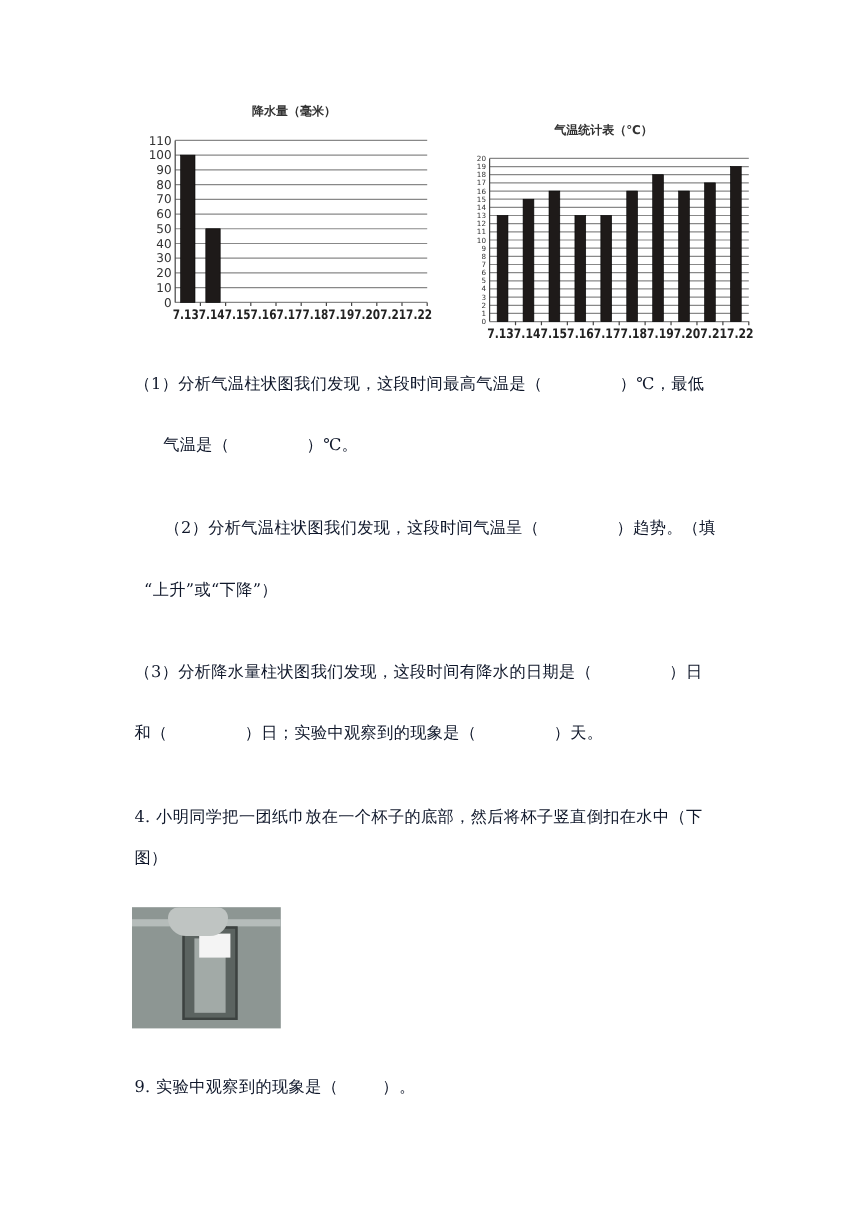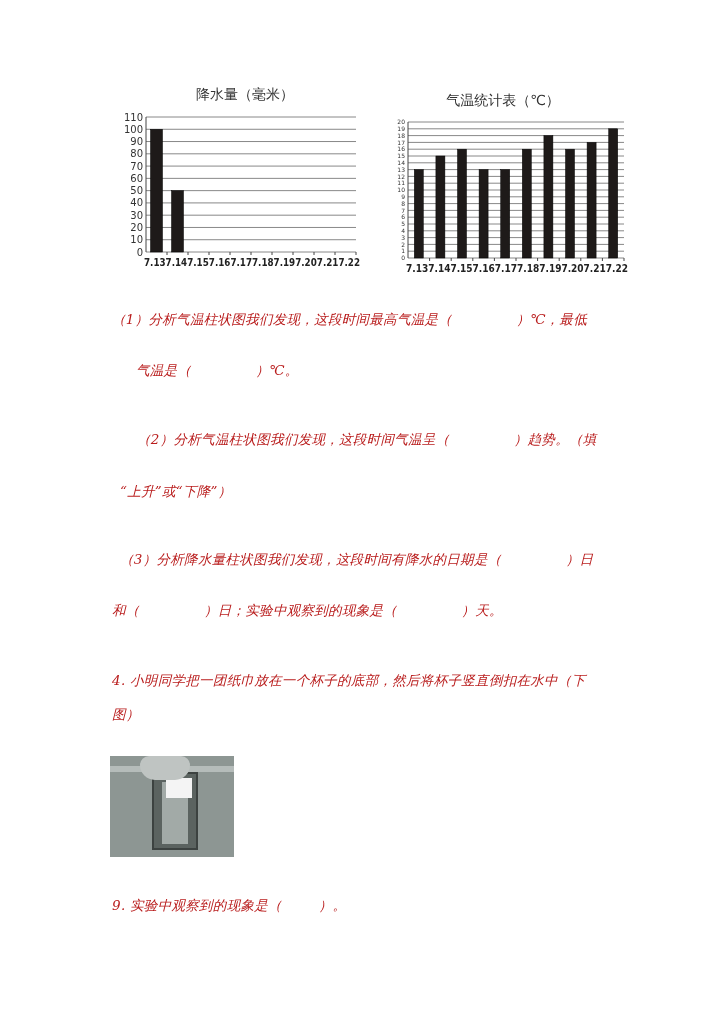--- a/index.html
+++ b/index.html
@@ -1,22 +1,22 @@
 <!DOCTYPE html>
 <html><head>
   <meta charset="utf-8">
   <style>
     html, body { margin: 0; padding: 0; background: #ffffff; }
     body { width: 720px; height: 1018px; position: relative; overflow: hidden;
            font-family: "DejaVu Serif", "Liberation Serif", serif; color: #222; }
     .chart { position: absolute; }
-    .chart-title { position: absolute; font-family: "DejaVu Sans", sans-serif; font-weight: normal;
-                   font-size: 14px; color: #333; text-align: center; }
+    .chart-title { position: absolute; font-family: "DejaVu Sans", sans-serif; font-weight: bold;
+                   font-size: 10px; color: #333; text-align: center; }
     .chart svg { position: absolute; left: 0; top: 0; }
-    .line { position: absolute; font-size: 13.5px; color: #b91c1c; white-space: pre; letter-spacing: 0.3px; font-style: italic; }
+    .line { position: absolute; font-size: 13.5px; color: #0f172a; white-space: pre; letter-spacing: 0.3px; }
     .photo { position: absolute; left: 110px; top: 756px; width: 124px; height: 101px;
              background: #8d9693; overflow: hidden; }
     .photo .rim { position: absolute; left: 0; top: 10px; width: 124px; height: 6px; background: #b5bcba; }
     .photo .glass { position: absolute; left: 42px; top: 16px; width: 46px; height: 78px;
                     background: #5b6360; border: 2px solid #3c4240; box-sizing: border-box; }
     .photo .inner { position: absolute; left: 8px; top: 8px; width: 26px; height: 62px; background: #a2aaa7; }
     .photo .paper { position: absolute; left: 56px; top: 22px; width: 26px; height: 20px; background: #f4f4f4; }
     .photo .hand { position: absolute; left: 30px; top: 0; width: 50px; height: 24px; background: #bfc4c2;
                    border-radius: 12px 12px 20px 20px; }
   </style>
@@ -60,21 +60,21 @@
       <line x1="141" x2="141" y1="166" y2="169" stroke="#444"></line>
       <line x1="162" x2="162" y1="166" y2="169" stroke="#444"></line>
       <line x1="183" x2="183" y1="166" y2="169" stroke="#444"></line>
       <line x1="204" x2="204" y1="166" y2="169" stroke="#444"></line>
       <line x1="225" x2="225" y1="166" y2="169" stroke="#444"></line>
       <line x1="246" x2="246" y1="166" y2="169" stroke="#444"></line>
       <text x="34" y="180" font-size="11" font-weight="bold" font-family="DejaVu Sans, sans-serif" fill="#222" textLength="216" lengthAdjust="spacingAndGlyphs">7.137.147.157.167.177.187.197.207.217.22</text>
     </svg>
 </div>
 
-<div class="chart" style="left:378px;top:92px;width:250px;height:185px;">
+<div class="chart" style="left:378px;top:102px;width:250px;height:185px;">
   <div class="chart-title" style="left:50px;top:0;width:150px;">气温统计表（℃）</div>
   <svg id="temp-svg" width="250" height="185">
       <line x1="30" x2="246" y1="166" y2="166" stroke="#888" stroke-width="1"></line>
       <text x="27" y="168.1" text-anchor="end" font-size="6" font-family="DejaVu Sans, sans-serif" fill="#333">0</text>
       <line x1="30" x2="246" y1="159.2" y2="159.2" stroke="#888" stroke-width="1"></line>
       <text x="27" y="161.29999999999998" text-anchor="end" font-size="6" font-family="DejaVu Sans, sans-serif" fill="#333">1</text>
       <line x1="30" x2="246" y1="152.4" y2="152.4" stroke="#888" stroke-width="1"></line>
       <text x="27" y="154.5" text-anchor="end" font-size="6" font-family="DejaVu Sans, sans-serif" fill="#333">2</text>
       <line x1="30" x2="246" y1="145.6" y2="145.6" stroke="#888" stroke-width="1"></line>
       <text x="27" y="147.7" text-anchor="end" font-size="6" font-family="DejaVu Sans, sans-serif" fill="#333">3</text>
@@ -134,21 +134,21 @@
       <rect x="230.70000000000002" y="36.80000000000001" width="9" height="129.2" fill="#1e1a19" stroke="#000" stroke-width="0.5"></rect>
       <line x1="246" x2="246" y1="166" y2="169" stroke="#444"></line>
       <text x="28" y="180" font-size="11" font-weight="bold" font-family="DejaVu Sans, sans-serif" fill="#222" textLength="222" lengthAdjust="spacingAndGlyphs">7.137.147.157.167.177.187.197.207.217.22</text>
     </svg>
 </div>
 
 <div class="line" style="left:112px;top:311px;">（1）分析气温柱状图我们发现，这段时间最高气温是（              ）℃，最低</div>
 <div class="line" style="left:112px;top:362px;margin-left:24px;">气温是（              ）℃。</div>
 <div class="line" style="left:112px;top:431px;margin-left:25px;">（2）分析气温柱状图我们发现，这段时间气温呈（              ）趋势。（填</div>
 <div class="line" style="left:112px;top:483px;margin-left:8px;">“上升”或“下降”）</div>
-<div class="line" style="left:120px;top:551px;text-align:right;">（3）分析降水量柱状图我们发现，这段时间有降水的日期是（              ）日</div>
+<div class="line" style="left:112px;top:551px;text-align:right;">（3）分析降水量柱状图我们发现，这段时间有降水的日期是（              ）日</div>
 <div class="line" style="left:112px;top:602px;">和（              ）日；实验中观察到的现象是（              ）天。</div>
 <div class="line" style="left:112px;top:672px;">4. 小明同学把一团纸巾放在一个杯子的底部，然后将杯子竖直倒扣在水中（下</div>
 <div class="line" style="left:112px;top:706px;">图）</div>
 
 <div class="photo">
   <div class="rim"></div>
   <div class="glass">
       <div class="inner"></div>
     </div>
   <div class="paper"></div>

